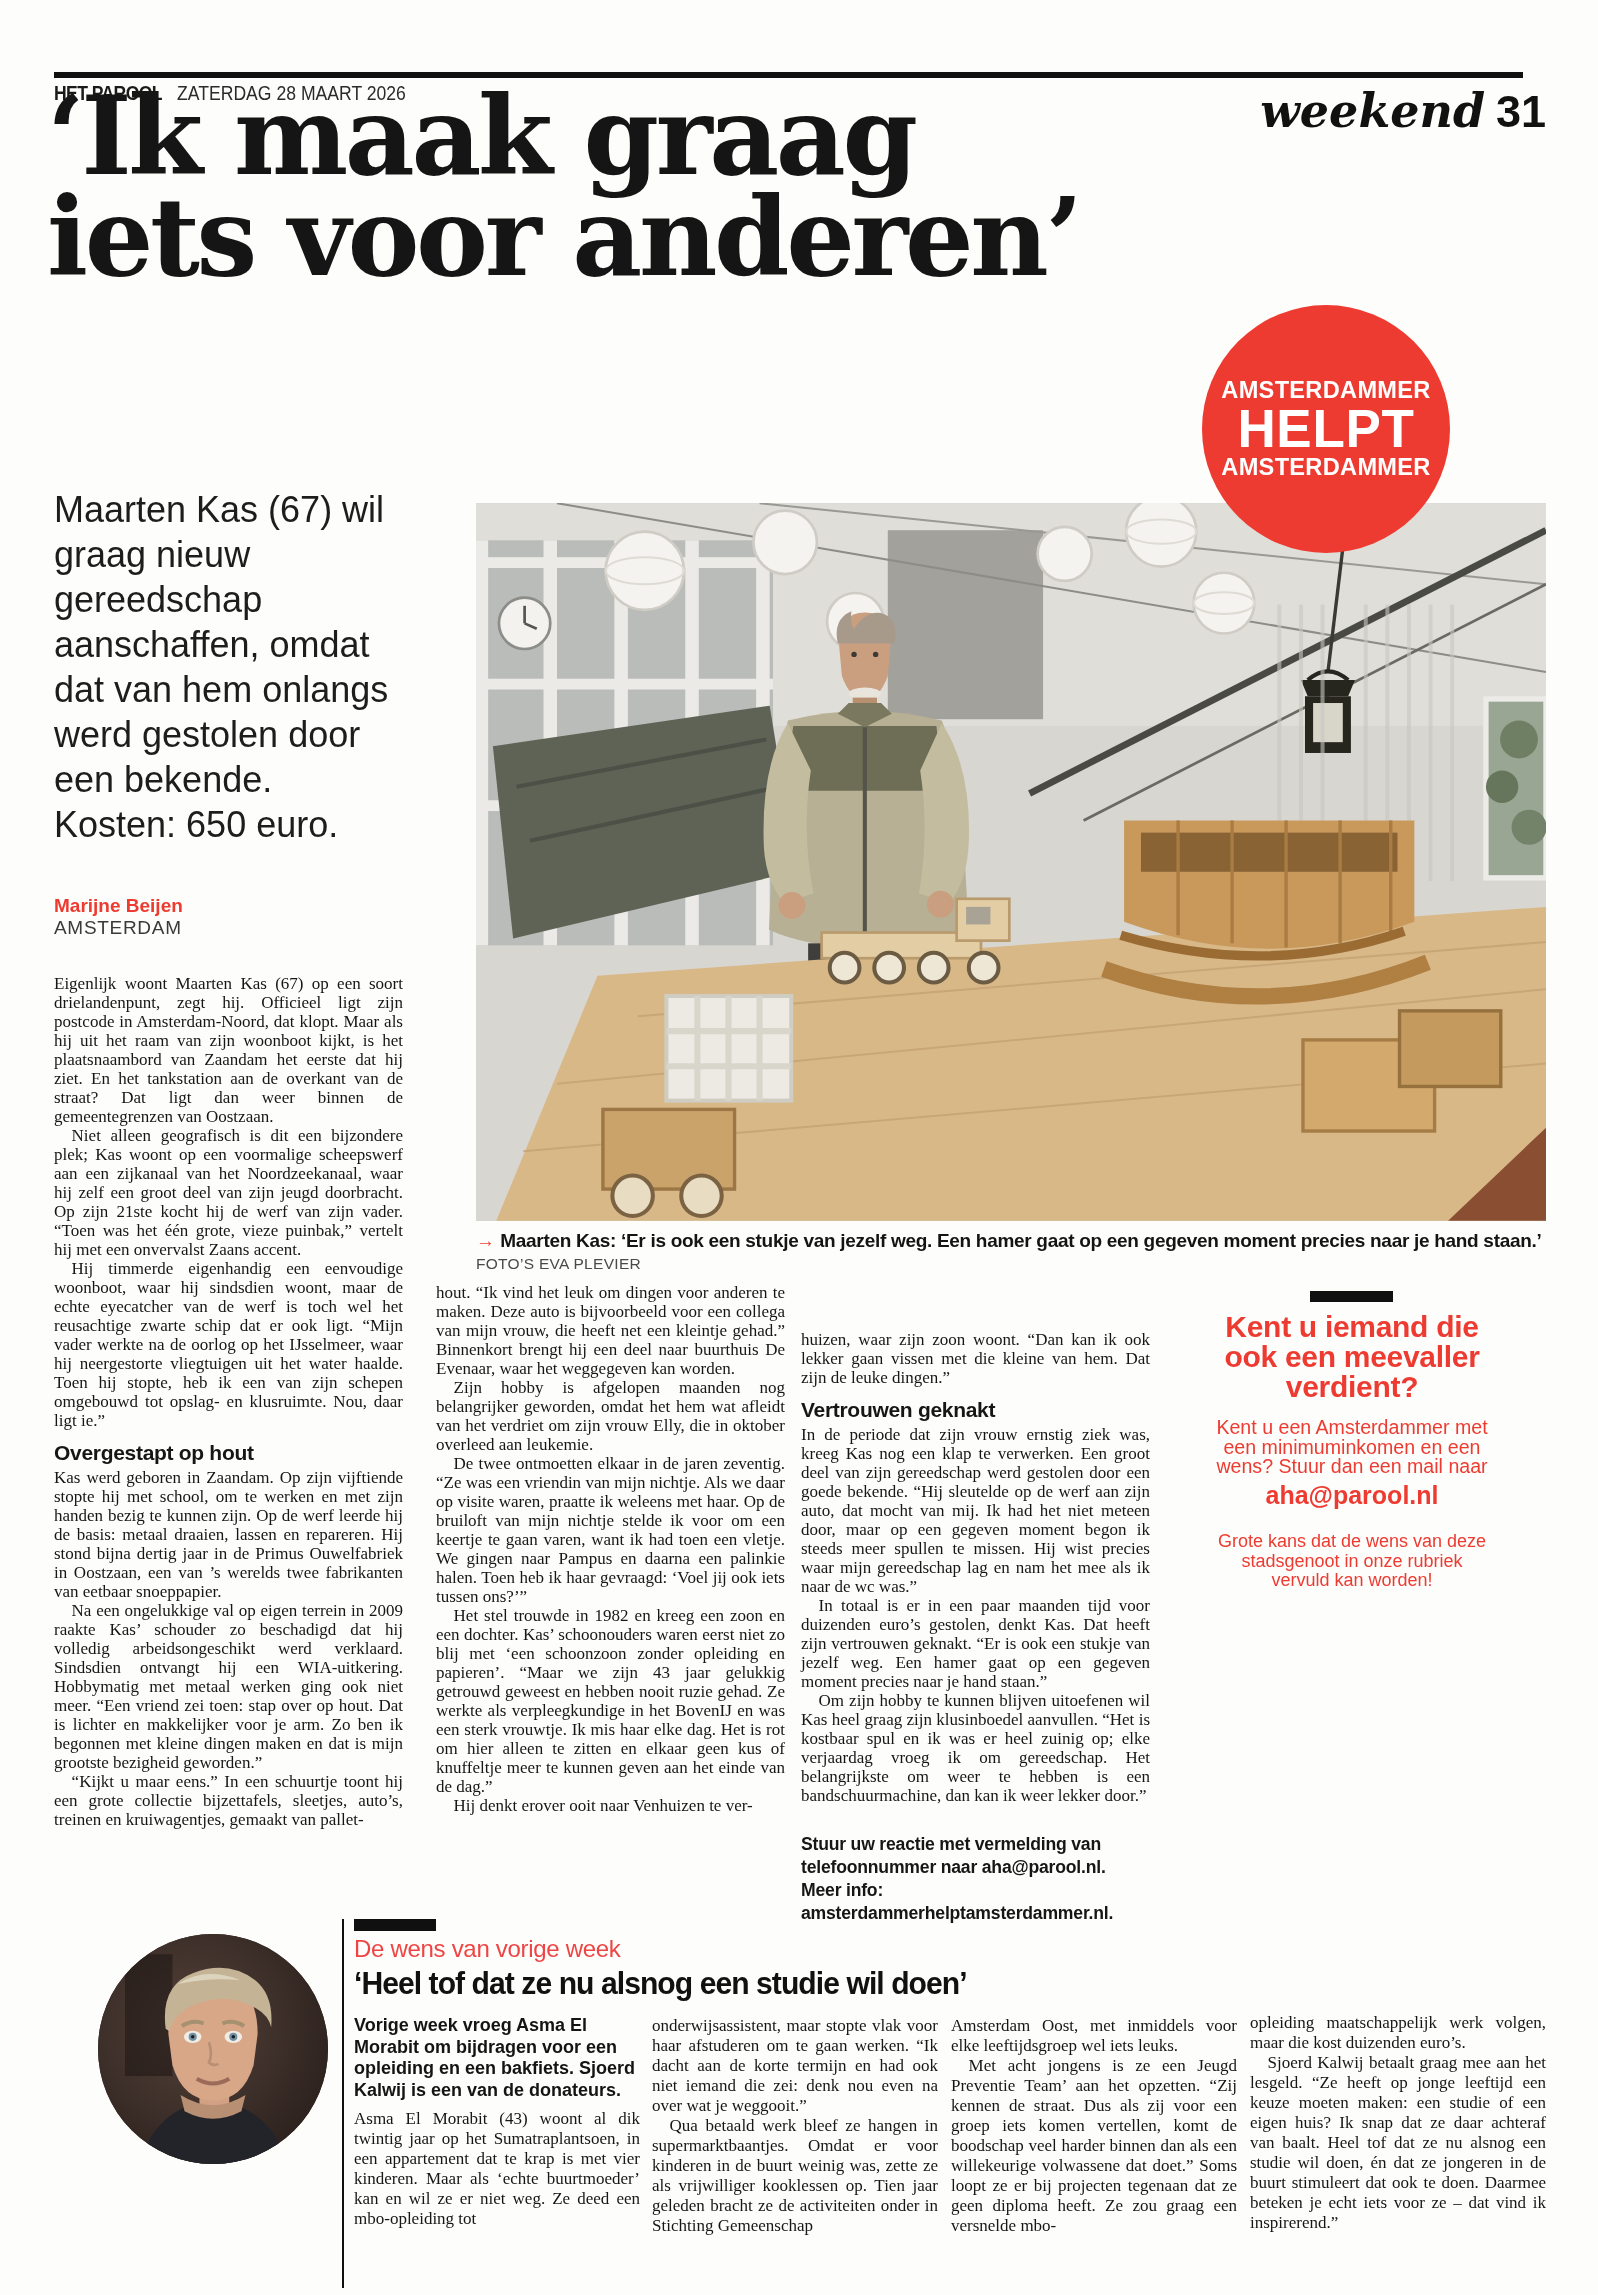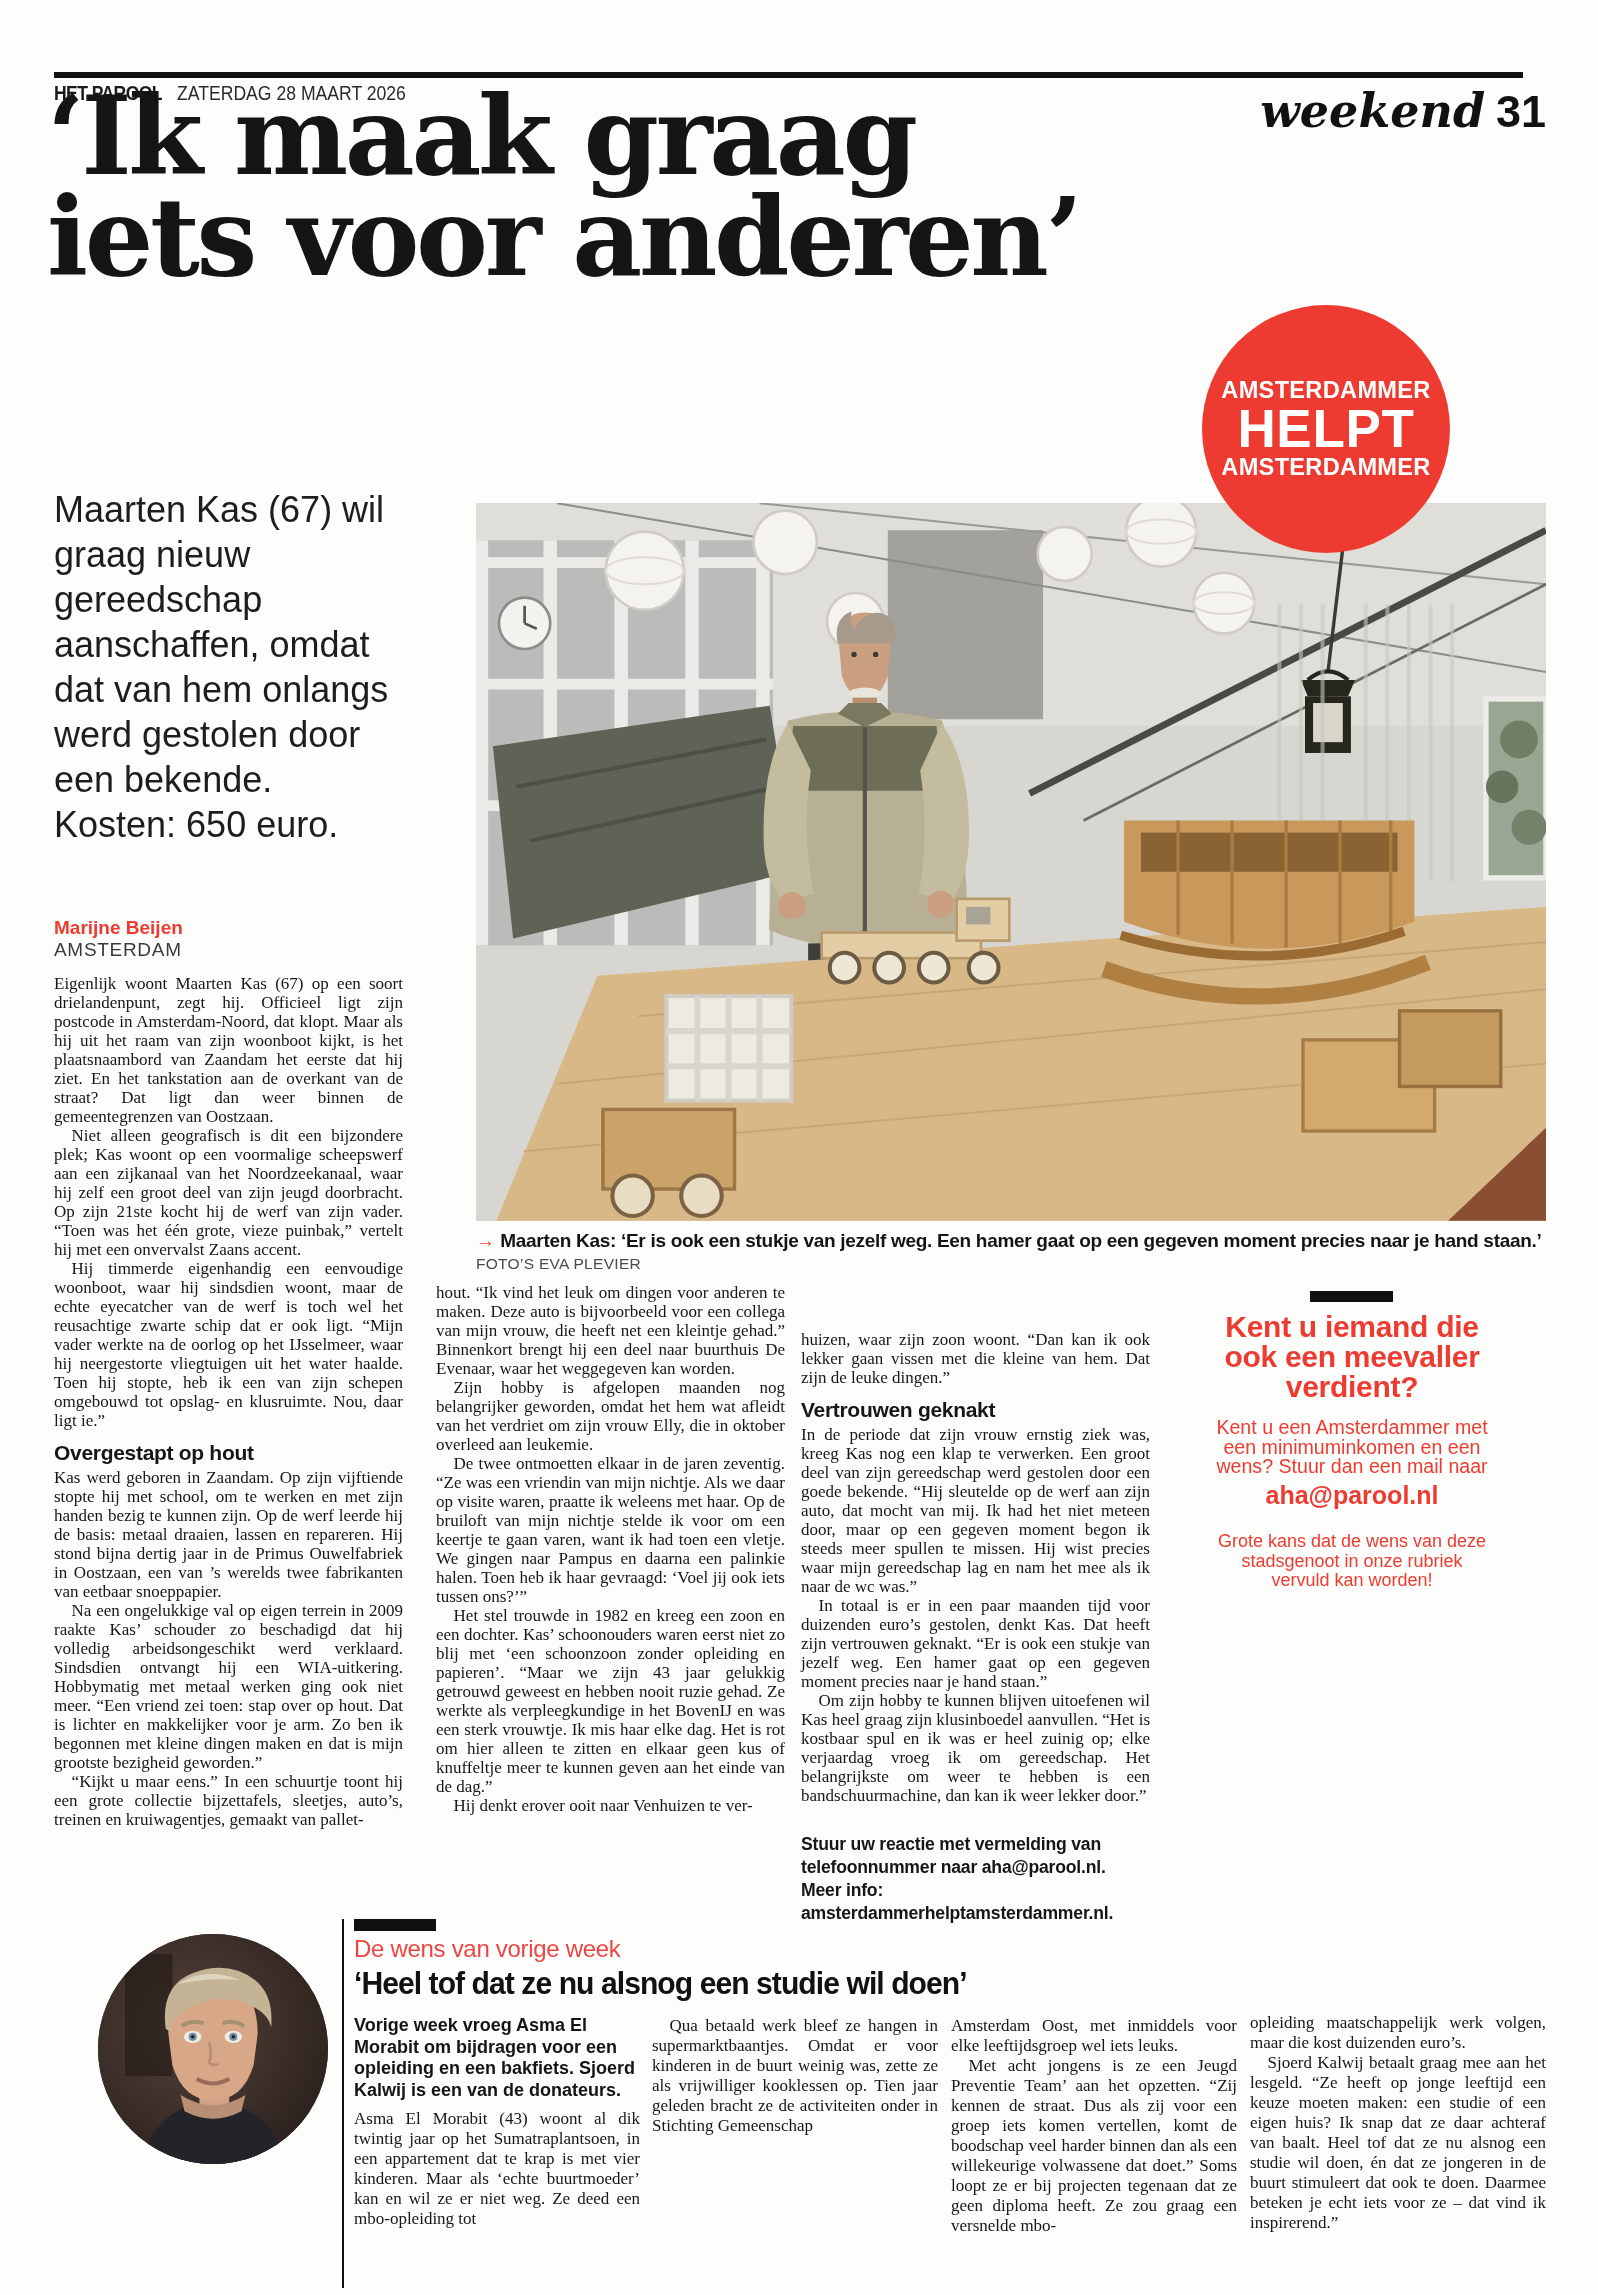--- a/index.html
+++ b/index.html
@@ -19,21 +19,21 @@
   
   .headline{left:47px;top:86px;font-family:"DejaVu Serif",serif;font-weight:700;font-size:108px;
             line-height:101px;letter-spacing:-3.4px;color:#151515;white-space:nowrap;}
   .badge{left:1202px;top:305px;width:248px;height:248px;border-radius:50%;background:#ee3b31;color:#fff;
          display:flex;flex-direction:column;align-items:center;justify-content:center;
          font-family:"Liberation Sans",sans-serif;font-weight:700;text-align:left;z-index:5;}
   .badge .b-small{font-size:23.6px;letter-spacing:0.3px;line-height:27px;}
   .badge .b-big{font-size:53px;line-height:50px;letter-spacing:0.7px;}
   .lead{left:54px;top:487px;width:341px;font-family:"Liberation Sans",sans-serif;font-size:36px;
         line-height:45px;color:#1d1d1b;}
-  .byline{left:54px;top:917px;font-family:"Liberation Sans",sans-serif;font-size:19px;line-height:22px;}
+  .byline{left:54px;top:895px;font-family:"Liberation Sans",sans-serif;font-size:19px;line-height:22px;}
   .byline .author{color:#ee3b31;font-weight:700;}
   .byline .city{color:#3a3a38;letter-spacing:0.7px;}
 
   
   .hero{left:476px;top:503px;width:1070px;height:718px;background:#d7d5d0;z-index:1;}
   .caption{left:476px;top:1230px;width:1080px;font-family:"Liberation Sans",sans-serif;font-size:19px;line-height:22px;}
   .caption .arrow{color:#ee3b31;font-weight:700;}
   .caption .cap-text{font-weight:700;color:#141414;letter-spacing:-0.3px;}
   .caption .credit{font-weight:400;color:#4a4a48;font-size:15.5px;letter-spacing:0.3px;}
 
@@ -323,20 +323,21 @@
   <div class="abs kicker">De wens van vorige week</div>
   <div class="abs">
       <span class="abs b-head" style="left:354px;top:1965px;">‘Heel tof dat ze nu alsnog een studie wil doen’</span>
     </div>
   <div class="abs intro">Vorige week vroeg Asma El Morabit om bijdragen voor een opleiding en een bakfiets. Sjoerd Kalwij is een van de donateurs.</div>
 
   <div class="abs bodycol bcol b1">
     <p>Asma El Morabit (43) woont al dik twintig jaar op het Sumatraplantsoen, in een appartement dat te krap is met vier kinderen. Maar als ‘echte buurtmoeder’ kan en wil ze er niet weg. Ze deed een mbo-opleiding tot</p>
   </div>
   <div class="abs bodycol bcol b2">
+    <p>onderwijsassistent, maar stopte vlak voor haar afstuderen om te gaan werken. “Ik dacht aan de korte termijn en had ook niet iemand die zei: denk nou even na over wat je weggooit.”</p>
     <p class="ind">Qua betaald werk bleef ze hangen in supermarktbaantjes. Omdat er voor kinderen in de buurt weinig was, zette ze als vrijwilliger kooklessen op. Tien jaar geleden bracht ze de activiteiten onder in Stichting Gemeenschap</p>
   </div>
   <div class="abs bodycol bcol b3">
     <p>Amsterdam Oost, met inmiddels voor elke leeftijdsgroep wel iets leuks.</p>
     <p class="ind">Met acht jongens is ze een Jeugd Preventie Team’ aan het opzetten. “Zij kennen de straat. Dus als zij voor een groep iets komen vertellen, komt de boodschap veel harder binnen dan als een willekeurige volwassene dat doet.” Soms loopt ze er bij projecten tegenaan dat ze geen diploma heeft. Ze zou graag een versnelde mbo-</p>
   </div>
   <div class="abs bodycol bcol b4">
     <p>opleiding maatschappelijk werk volgen, maar die kost duizenden euro’s.</p>
     <p class="ind">Sjoerd Kalwij betaalt graag mee aan het lesgeld. “Ze heeft op jonge leeftijd een keuze moeten maken: een studie of een eigen huis? Ik snap dat ze daar achteraf van baalt. Heel tof dat ze nu alsnog een studie wil doen, én dat ze jongeren in de buurt stimuleert dat ook te doen. Daarmee beteken je echt iets voor ze – dat vind ik inspirerend.”</p>
   </div>

